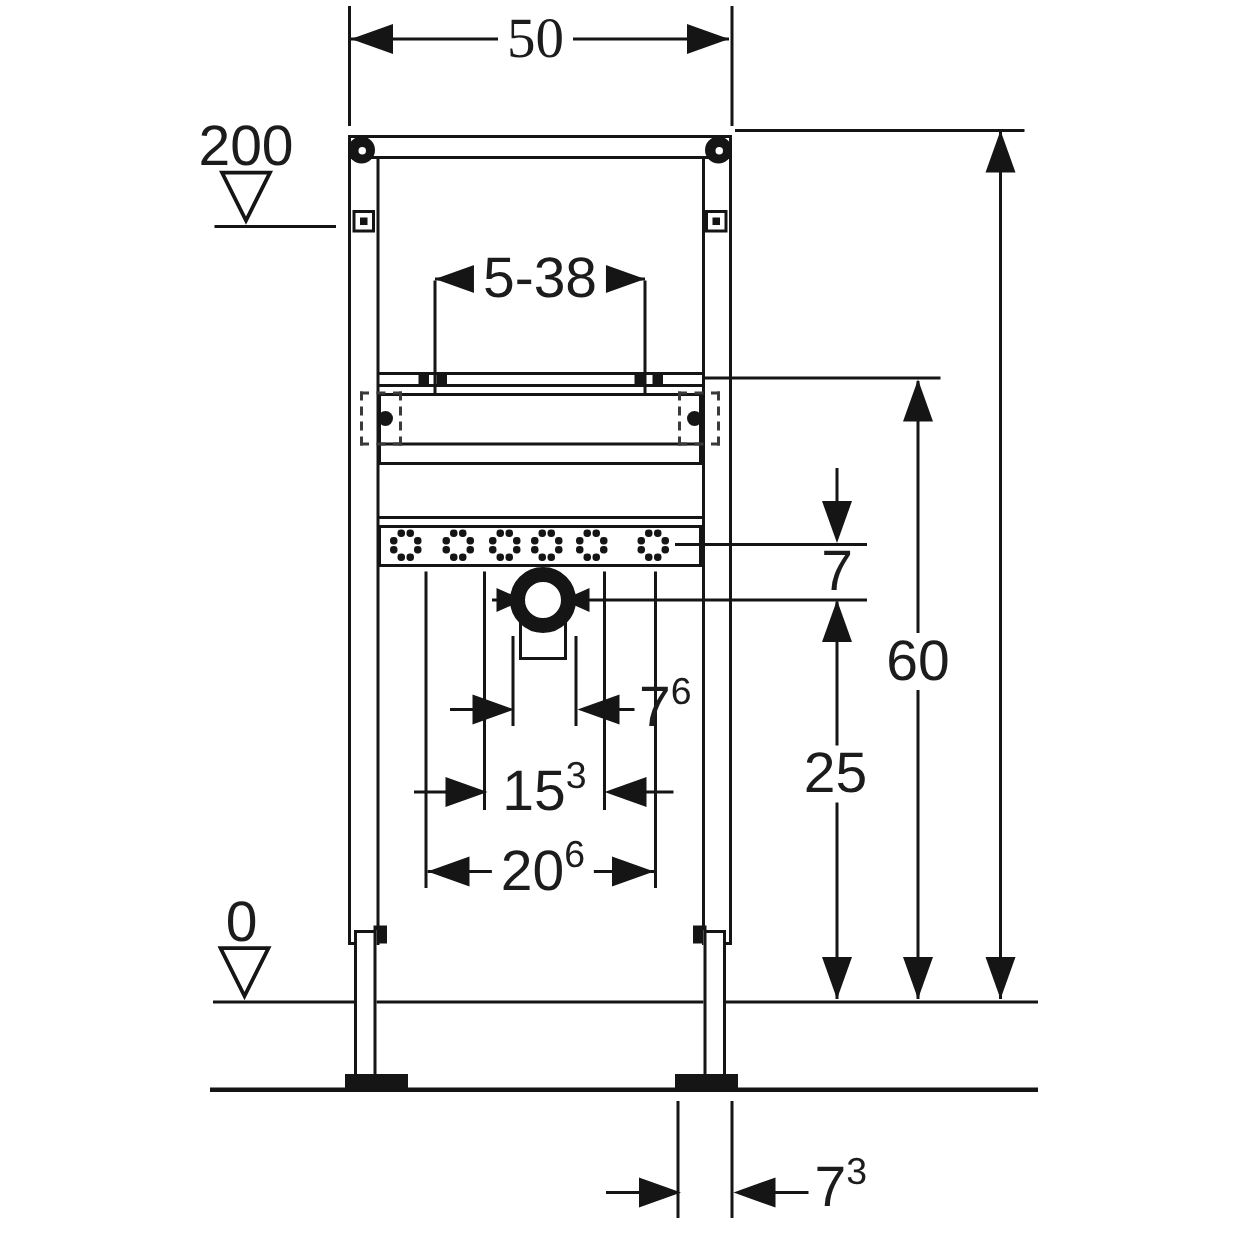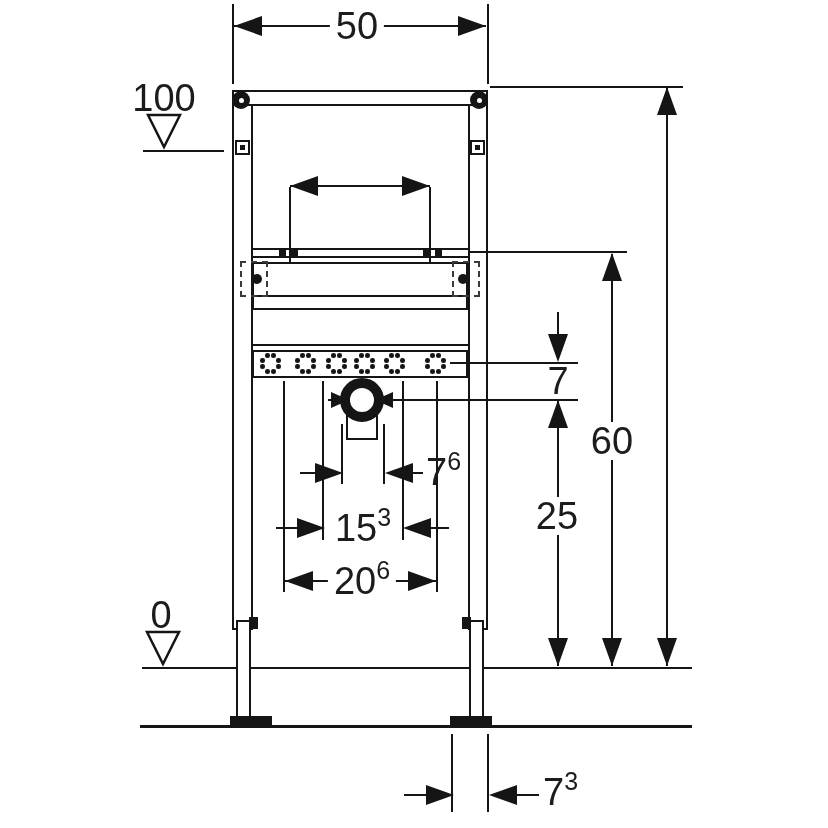--- a/index.html
+++ b/index.html
@@ -131,27 +131,28 @@
   <div class="box" style="left:346px;top:412px;width:32px;height:28px;"></div>
   <div class="ring" style="left:340px;top:378px;"></div>
   <div class="aRs" style="left:331px;top:392px;"></div>
   <div class="aLs" style="left:375px;top:392px;"></div>
 
   <div class="ln" style="left:231.5px;top:4px;width:2px;height:80px;"></div>
   <div class="ln" style="left:486.5px;top:4px;width:2px;height:80px;"></div>
   <div class="ln" style="left:234px;top:25px;width:252px;height:2px;"></div>
   <div class="aL" style="left:234px;top:16px;"></div>
   <div class="aR" style="left:458px;top:16px;"></div>
-  <div class="lbl bg" style="left:357px;top:26px;"><span>50</span></div>
+  <div class="lbl bg" style="left:357px;top:26px;font-family:Liberation Serif, serif;"><span>50</span></div>
 
   <div class="ln" style="left:289px;top:187px;width:2px;height:77px;"></div>
   <div class="ln" style="left:429px;top:187px;width:2px;height:77px;"></div>
   <div class="ln" style="left:290px;top:185px;width:140px;height:2px;"></div>
   <div class="aL" style="left:290px;top:176px;"></div>
   <div class="aR" style="left:402px;top:176px;"></div>
+  <div class="lbl bg" style="left:360px;top:186px;"><span>5-38</span></div>
 
   <div class="ln" style="left:490px;top:86px;width:193px;height:1.8px;"></div>
   <div class="ln" style="left:468px;top:251px;width:159px;height:1.8px;"></div>
   <div class="ln" style="left:450px;top:362px;width:128px;height:1.8px;"></div>
 
   <div class="ln" style="left:666px;top:88px;width:2px;height:578px;"></div>
   <div class="aU" style="left:657px;top:87px;"></div>
   <div class="aD" style="left:657px;top:638px;"></div>
 
   <div class="ln" style="left:611px;top:254px;width:2px;height:412px;"></div>
@@ -161,21 +162,21 @@
 
   <div class="ln" style="left:557px;top:401px;width:2px;height:265px;"></div>
   <div class="aU" style="left:548px;top:400px;"></div>
   <div class="aD" style="left:548px;top:638px;"></div>
   <div class="lbl bg" style="left:557px;top:516px;"><span>25</span></div>
 
   <div class="ln" style="left:557px;top:312px;width:2px;height:28px;"></div>
   <div class="aD" style="left:548px;top:334px;"></div>
   <div class="lbl" style="left:558px;top:381px;"><span>7</span></div>
 
-  <div class="lbl" style="left:164px;top:98px;"><span>100</span></div>
+  <div class="lbl" style="left:164px;top:98px;"><span>200</span></div>
   <svg class="tri" style="left:146px;top:113px;" width="37" height="38">
     <polygon points="2,2 34,2 18,34" fill="#ffffff" stroke="#151515" stroke-width="2.5"></polygon>
   </svg>
   <div class="ln" style="left:143px;top:150px;width:81px;height:2px;"></div>
 
   <div class="lbl" style="left:161px;top:615px;"><span>0</span></div>
   <svg class="tri" style="left:145px;top:630px;" width="37" height="38">
     <polygon points="2,2 34,2 18,34" fill="#ffffff" stroke="#151515" stroke-width="2.5"></polygon>
   </svg>
 

